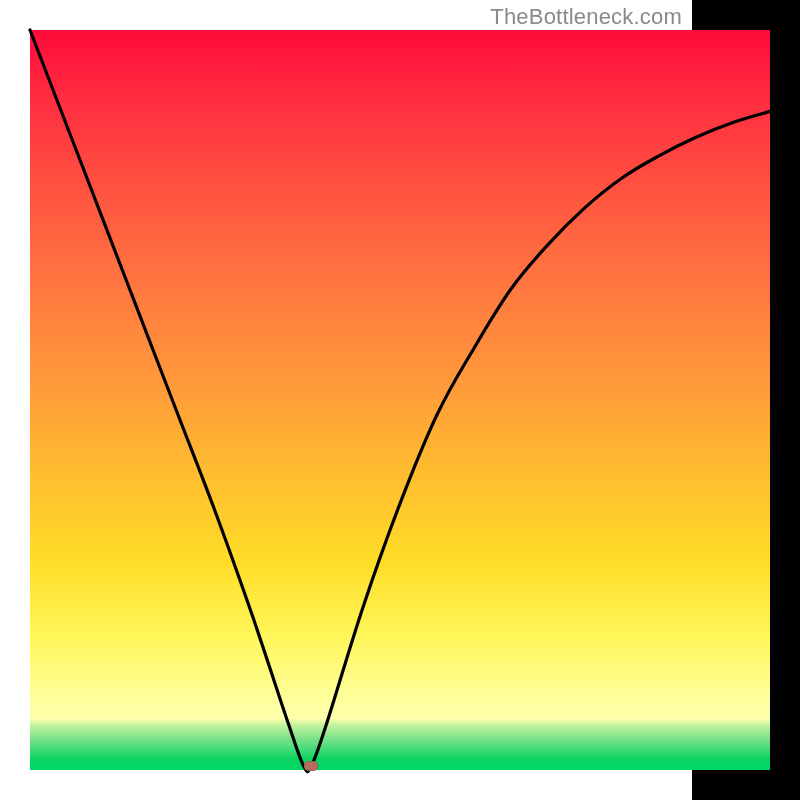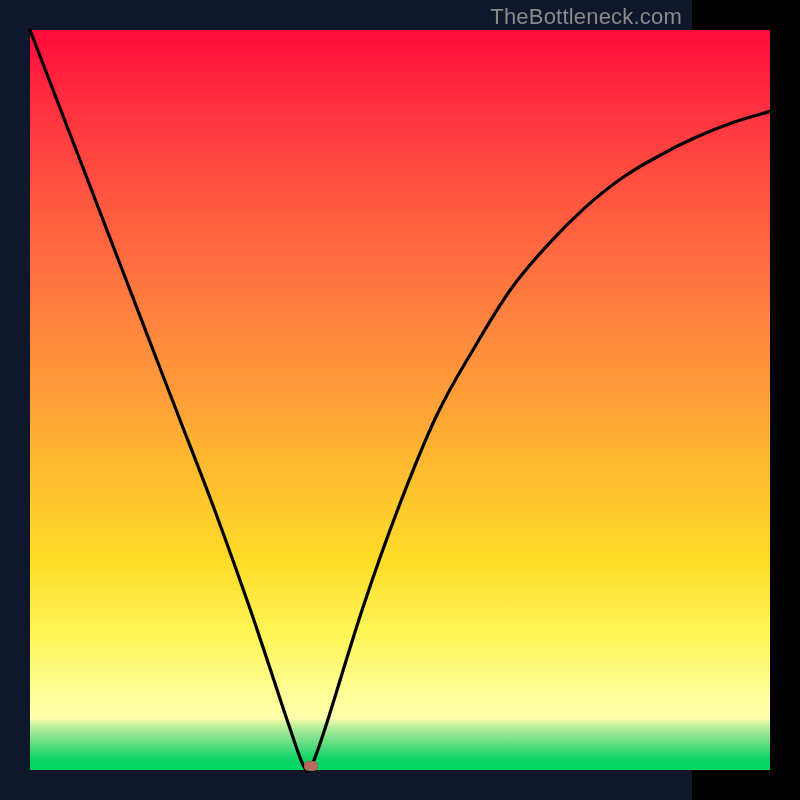--- a/index.html
+++ b/index.html
@@ -10,21 +10,21 @@
     background: #000;
     overflow: hidden;
     font-family: Arial, Helvetica, sans-serif;
   }
   .frame {
     position: absolute;
     left: 0;
     top: 0;
     width: 692px;
     height: 800px;
-    background: #0f172a;
+    background: #ffffff;
   }
   .plot-area {
     position: absolute;
     left: 30px;
     top: 30px;
     width: 740px;
     height: 740px;
     
     background:
       linear-gradient(to bottom,

